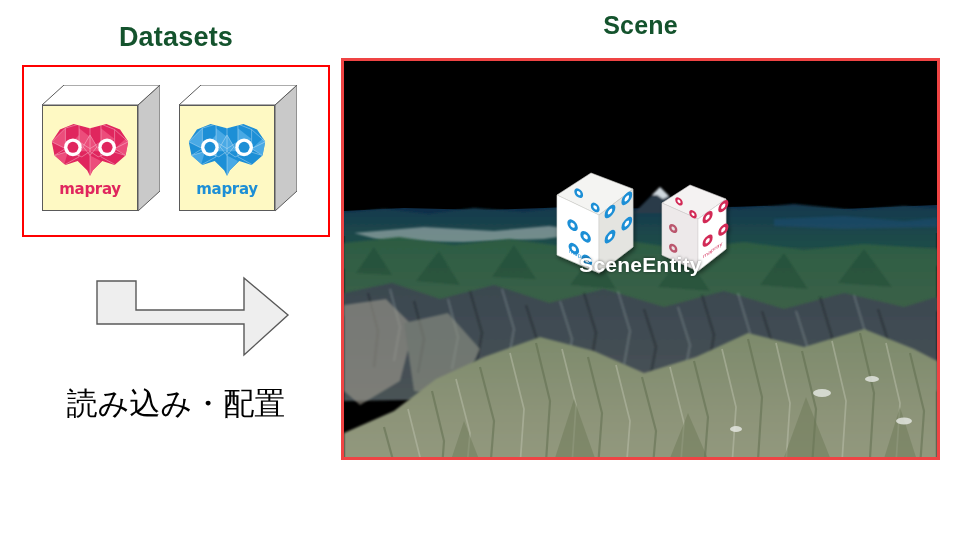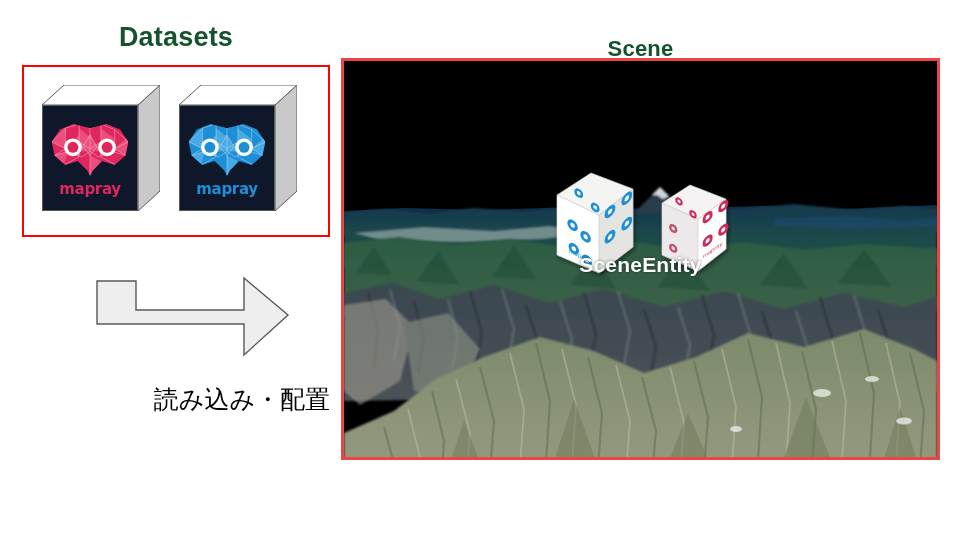--- a/index.html
+++ b/index.html
@@ -25,23 +25,23 @@
     letter-spacing: 0.2px;
   }
   #datasets-title {
     left: 22px;
     top: 22px;
     width: 308px;
     font-size: 27px;
   }
   #scene-title {
     left: 341px;
-    top: 36px;
+    top: 11px;
     width: 599px;
-    font-size: 22px;
+    font-size: 25px;
   }
 
   
   #datasets-panel {
     position: absolute;
     left: 22px;
     top: 65px;
     width: 308px;
     height: 172px;
     border: 2px solid #ff0000;
@@ -58,21 +58,21 @@
   #dataset-box-blue { left: 155px; top: 18px; }
 
   .box-svg { position: absolute; left: 0; top: 0; }
 
   .box-front {
     position: absolute;
     left: 0px;
     top: 20px;
     width: 96px;
     height: 106px;
-    background: #0f172a;
+    background: #fef9c3;
     border: 1px solid #5a5a5a;
     box-sizing: border-box;
     display: flex;
     flex-direction: column;
     align-items: center;
     justify-content: center;
   }
   .logo-wrap {
     width: 86px;
     display: flex;
@@ -99,22 +99,22 @@
     width: 200px;
     height: 88px;
   }
 
   
   #load-place-caption {
     position: absolute;
     left: 22px;
     top: 383px;
     width: 308px;
-    text-align: right;
-    font-size: 25px;
+    text-align: center;
+    font-size: 31px;
     color: #000000;
     font-family: "DejaVu Sans", sans-serif;
     white-space: nowrap;
   }
 
   
   #scene-panel {
     position: absolute;
     left: 341px;
     top: 58px;

